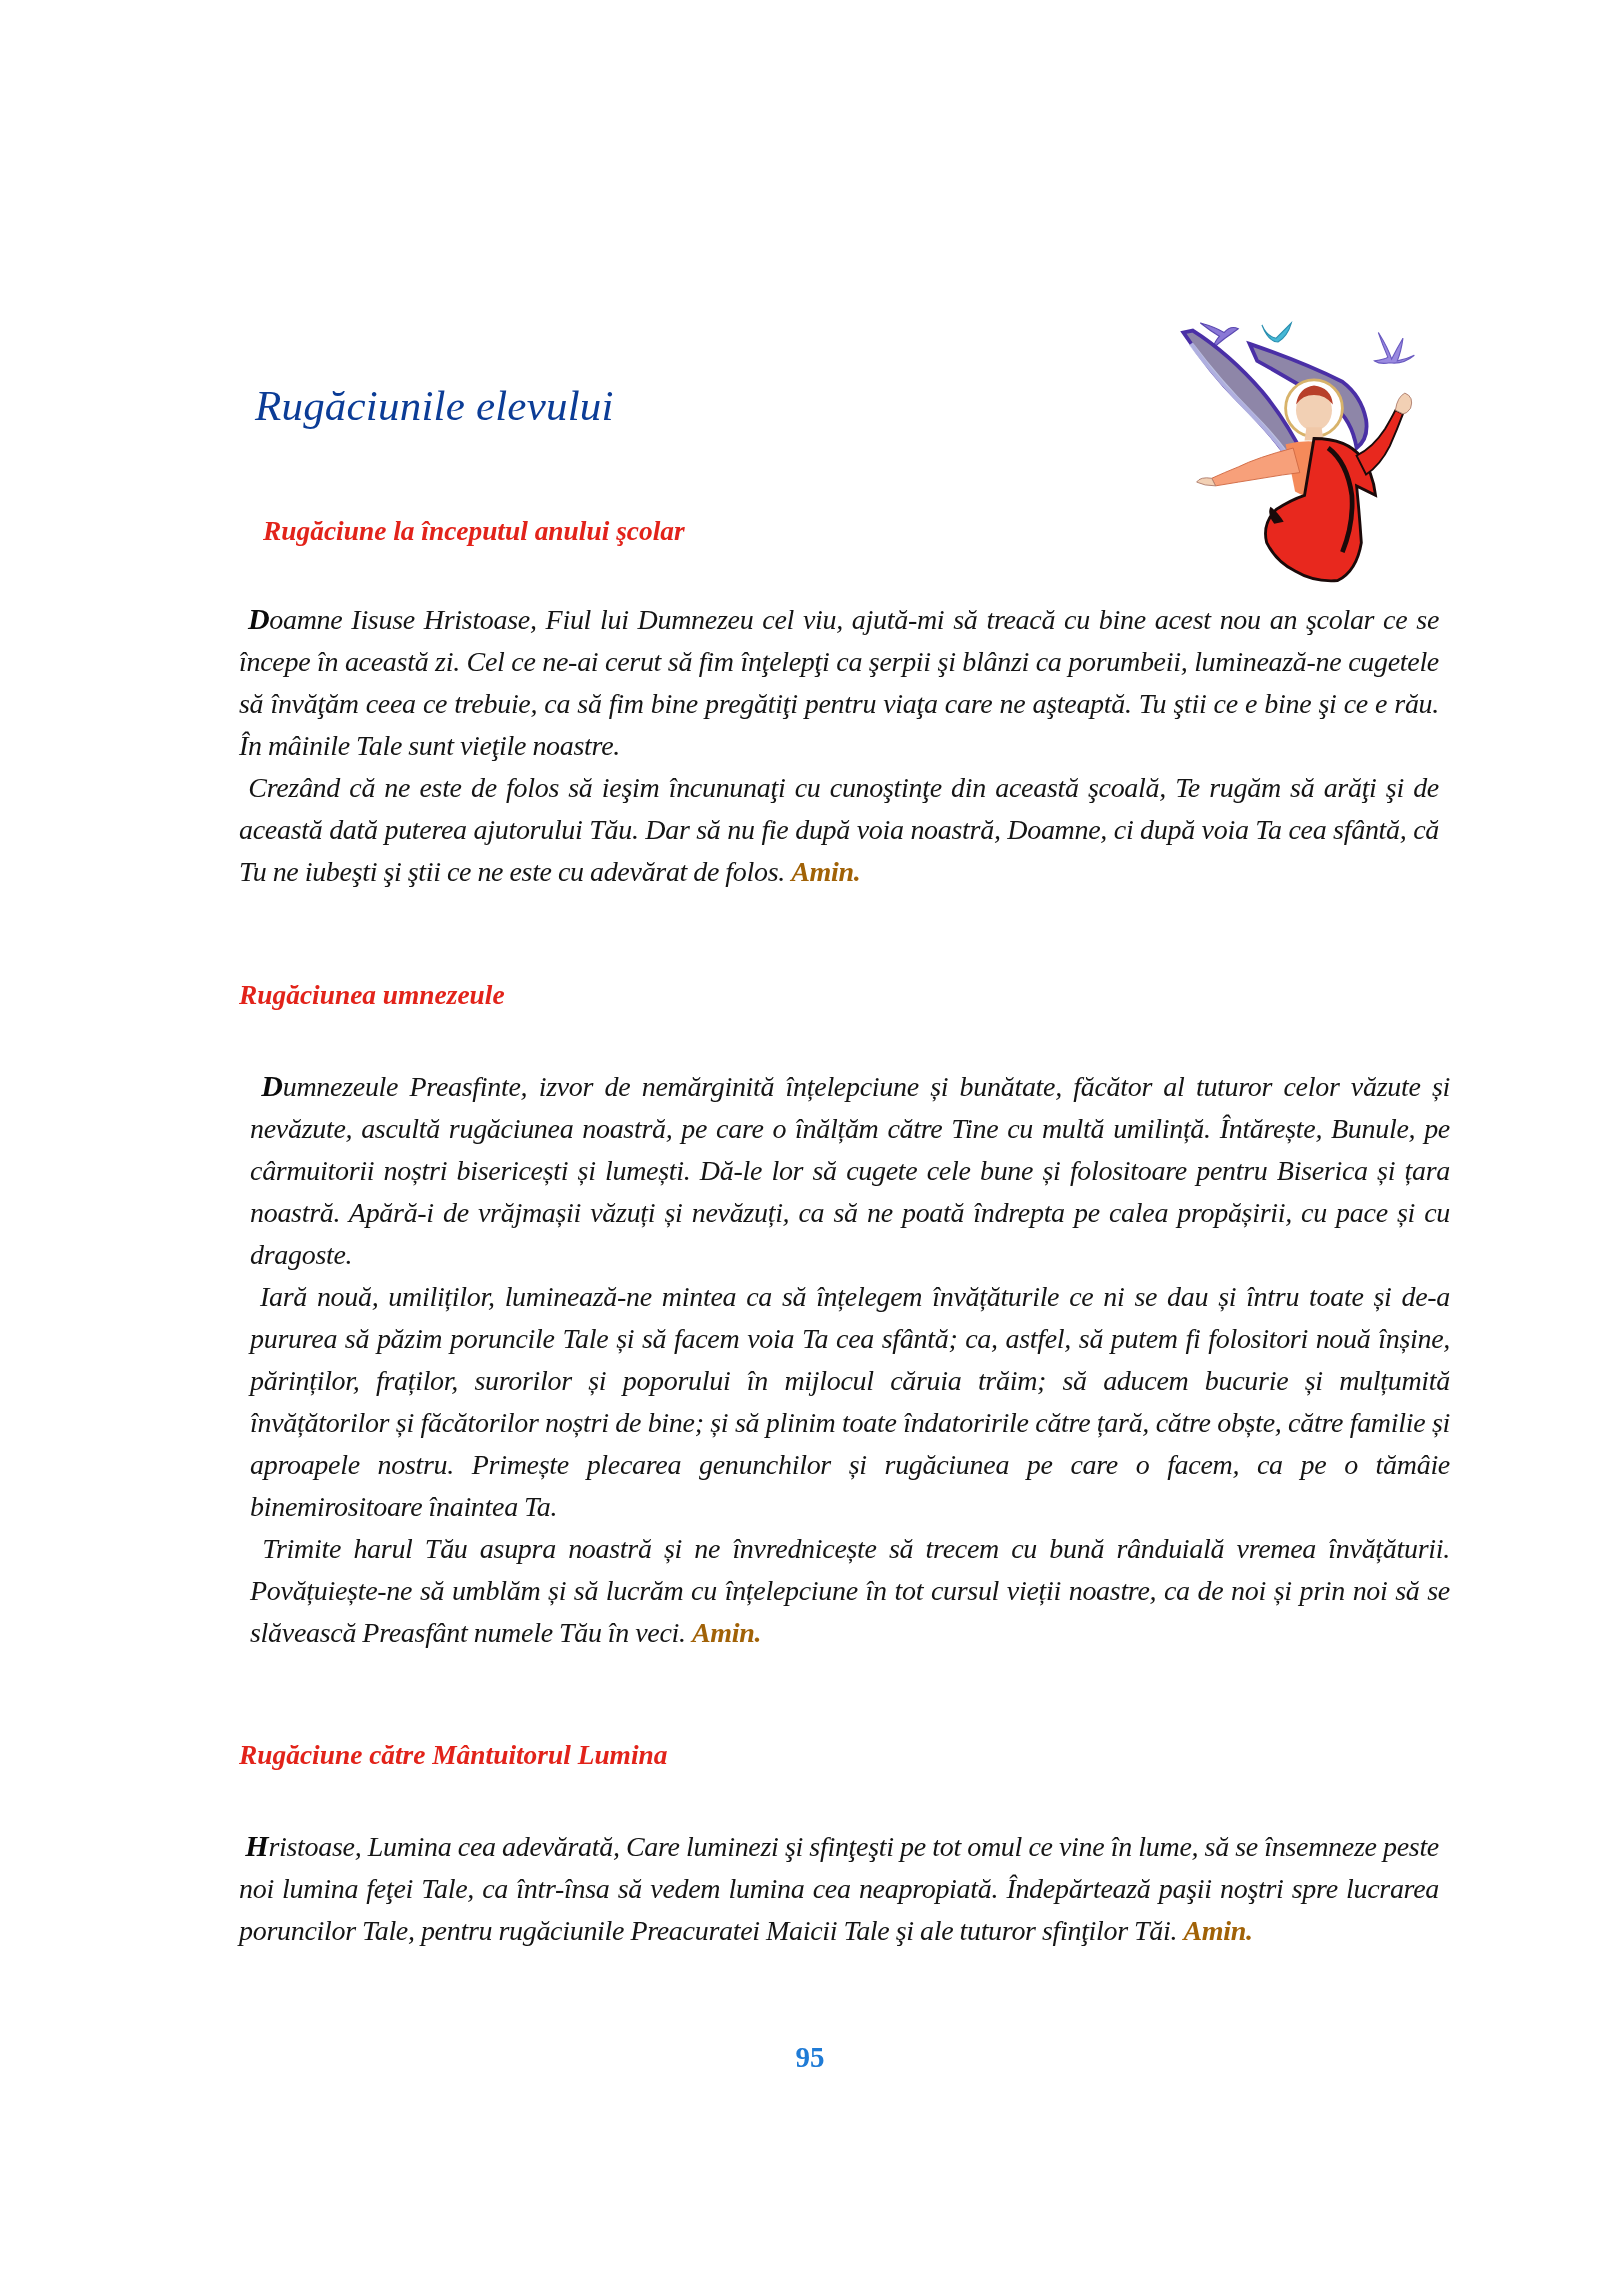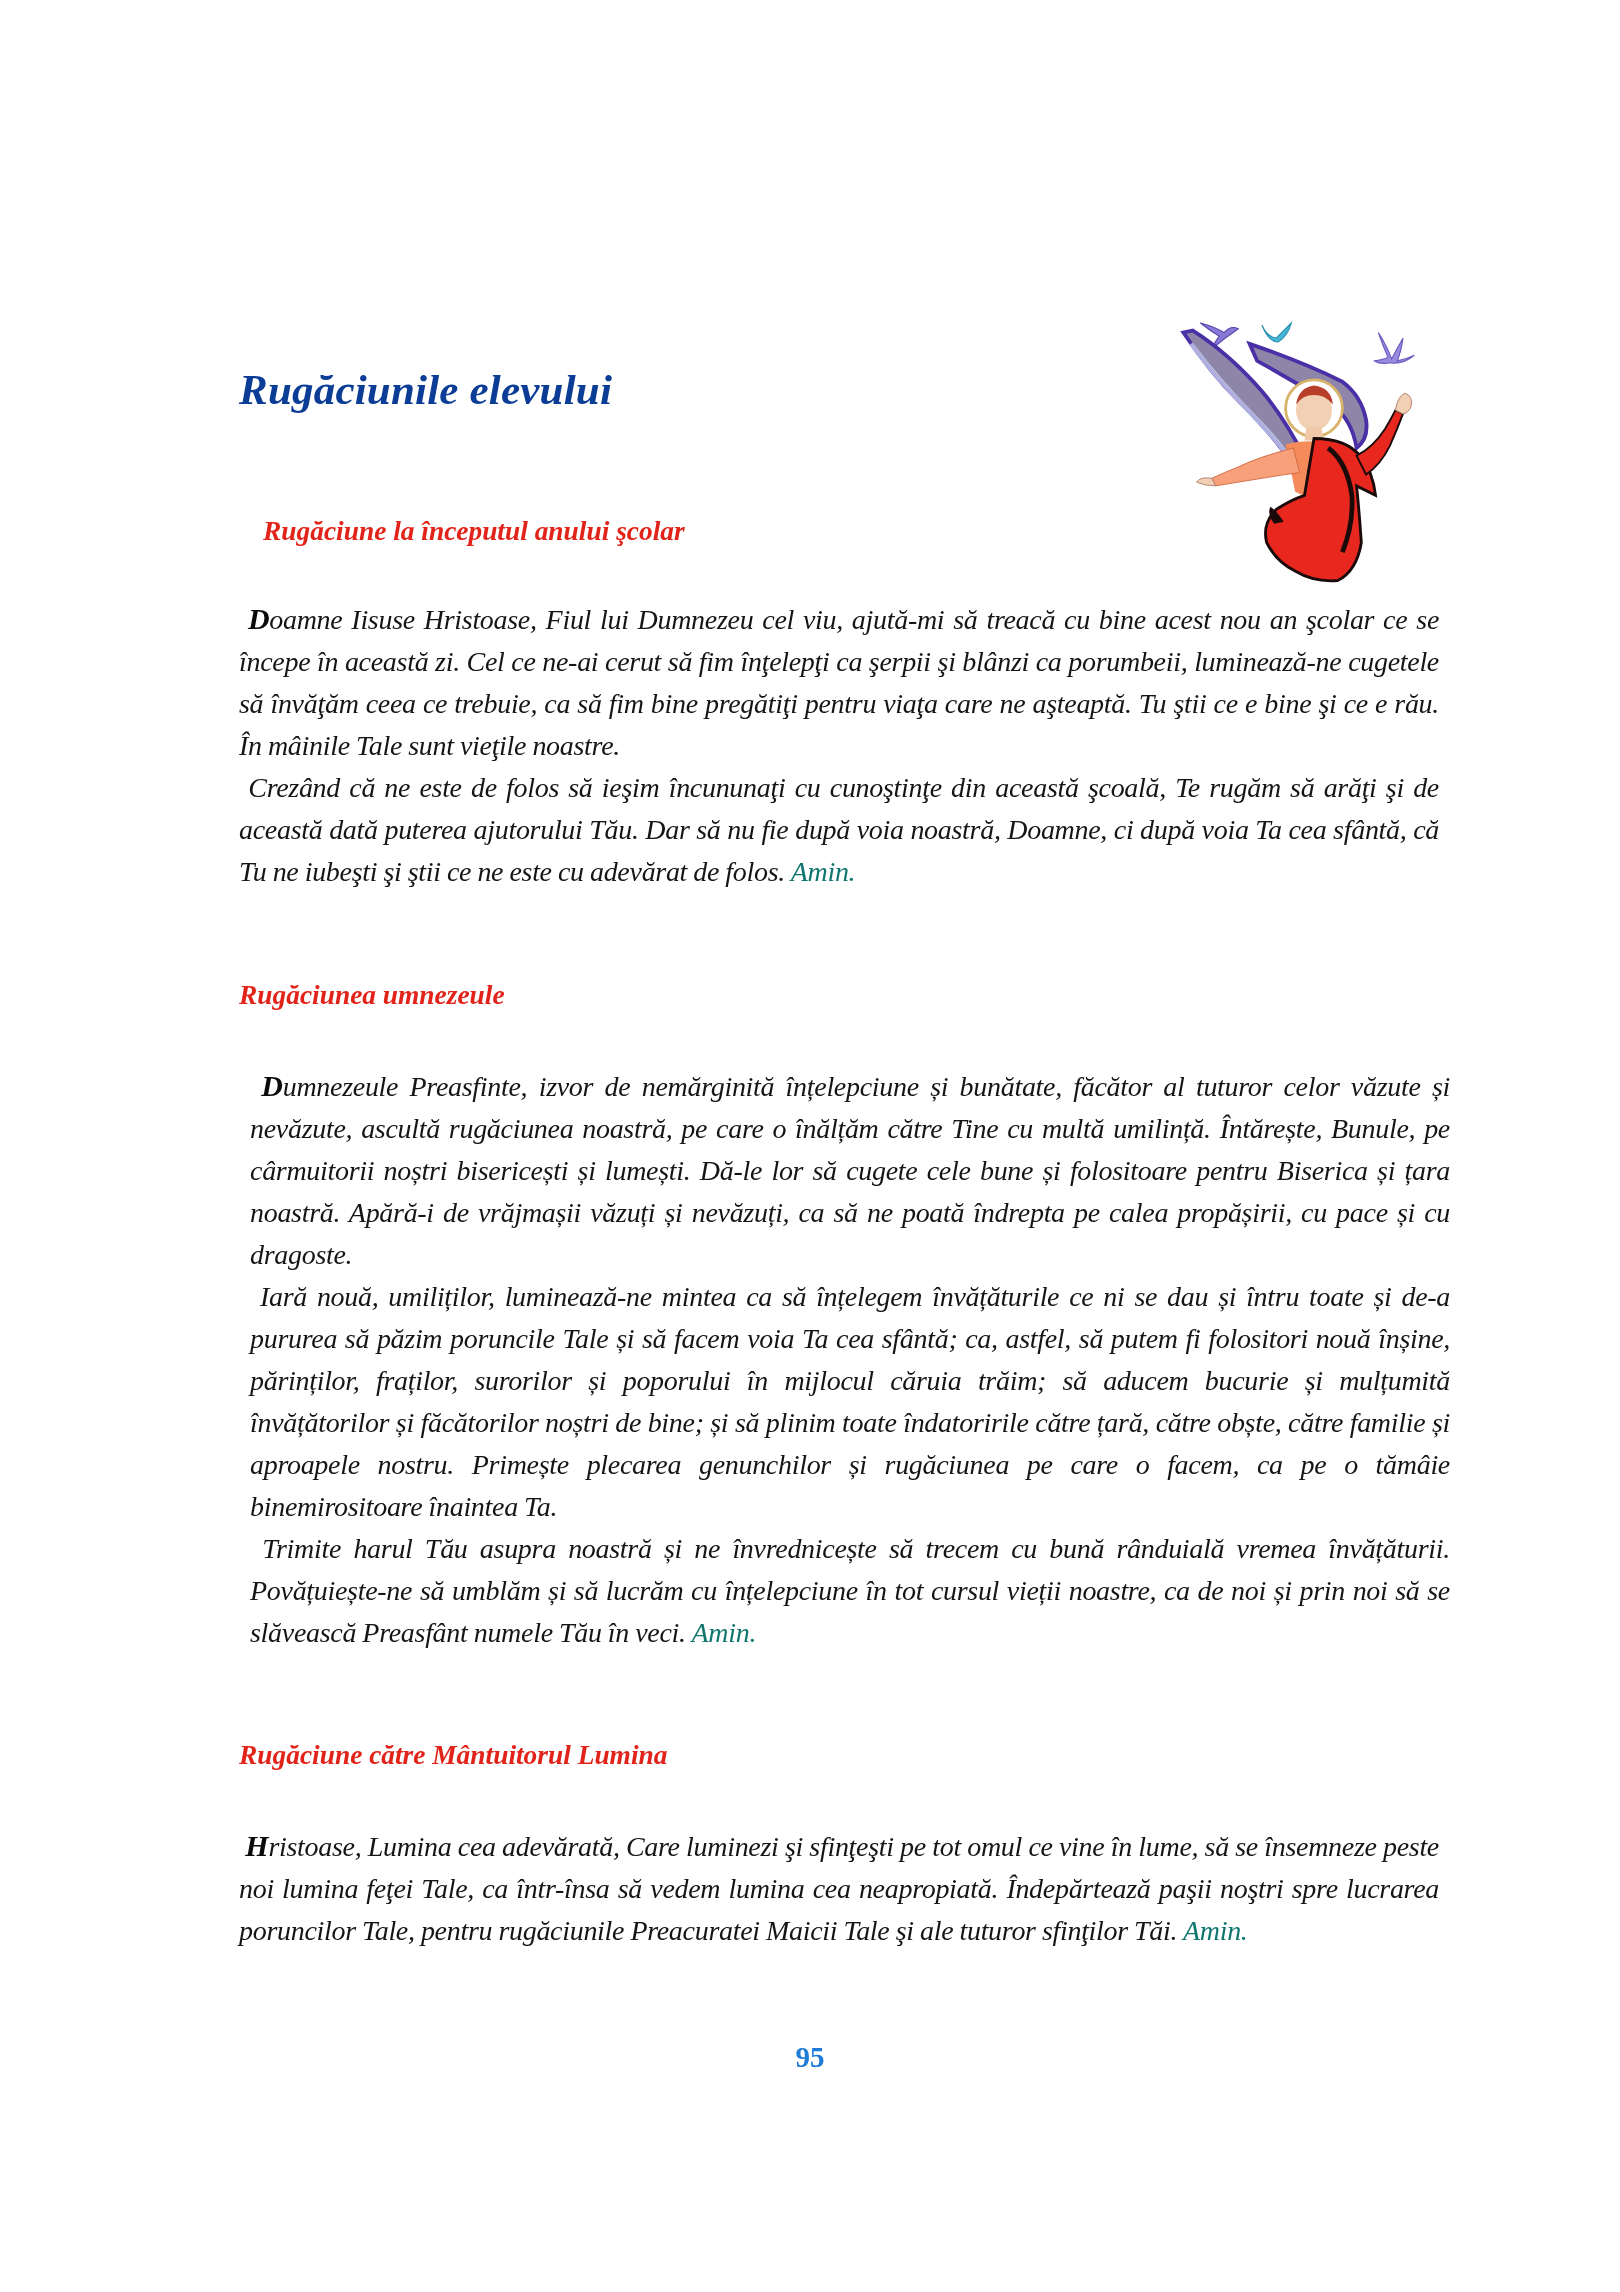--- a/index.html
+++ b/index.html
@@ -12,24 +12,24 @@
       height: 2293px;
       position: relative;
       overflow: hidden;
       font-family: "Liberation Serif", "DejaVu Serif", serif;
       color: #111111;
     }
     .page-title {
       position: absolute;
       left: 239px;
       top: 365px;
-      margin: 0;
+      margin: 16px;
       font-size: 43px;
       font-style: italic;
-      font-weight: bold;
+      font-weight: normal;
       color: #0b3c96;
       letter-spacing: 0.2px;
     }
     .illustration {
       position: absolute;
       left: 1172px;
       top: 306px;
       width: 284px;
       height: 284px;
     }
@@ -60,22 +60,22 @@
     }
     .prayer-body p + p {
       text-indent: 0;
     }
     .drop-initial {
       font-weight: bold;
       font-size: 30px;
       color: #0a0a0a;
     }
     .amen {
-      font-weight: normal;
-      color: #0f766e;
+      font-weight: bold;
+      color: #a16207;
     }
     .page-number {
       position: absolute;
       left: 0;
       width: 1620px;
       top: 2041px;
       text-align: center;
       font-size: 29px;
       font-weight: bold;
       color: #1f7bd6;

